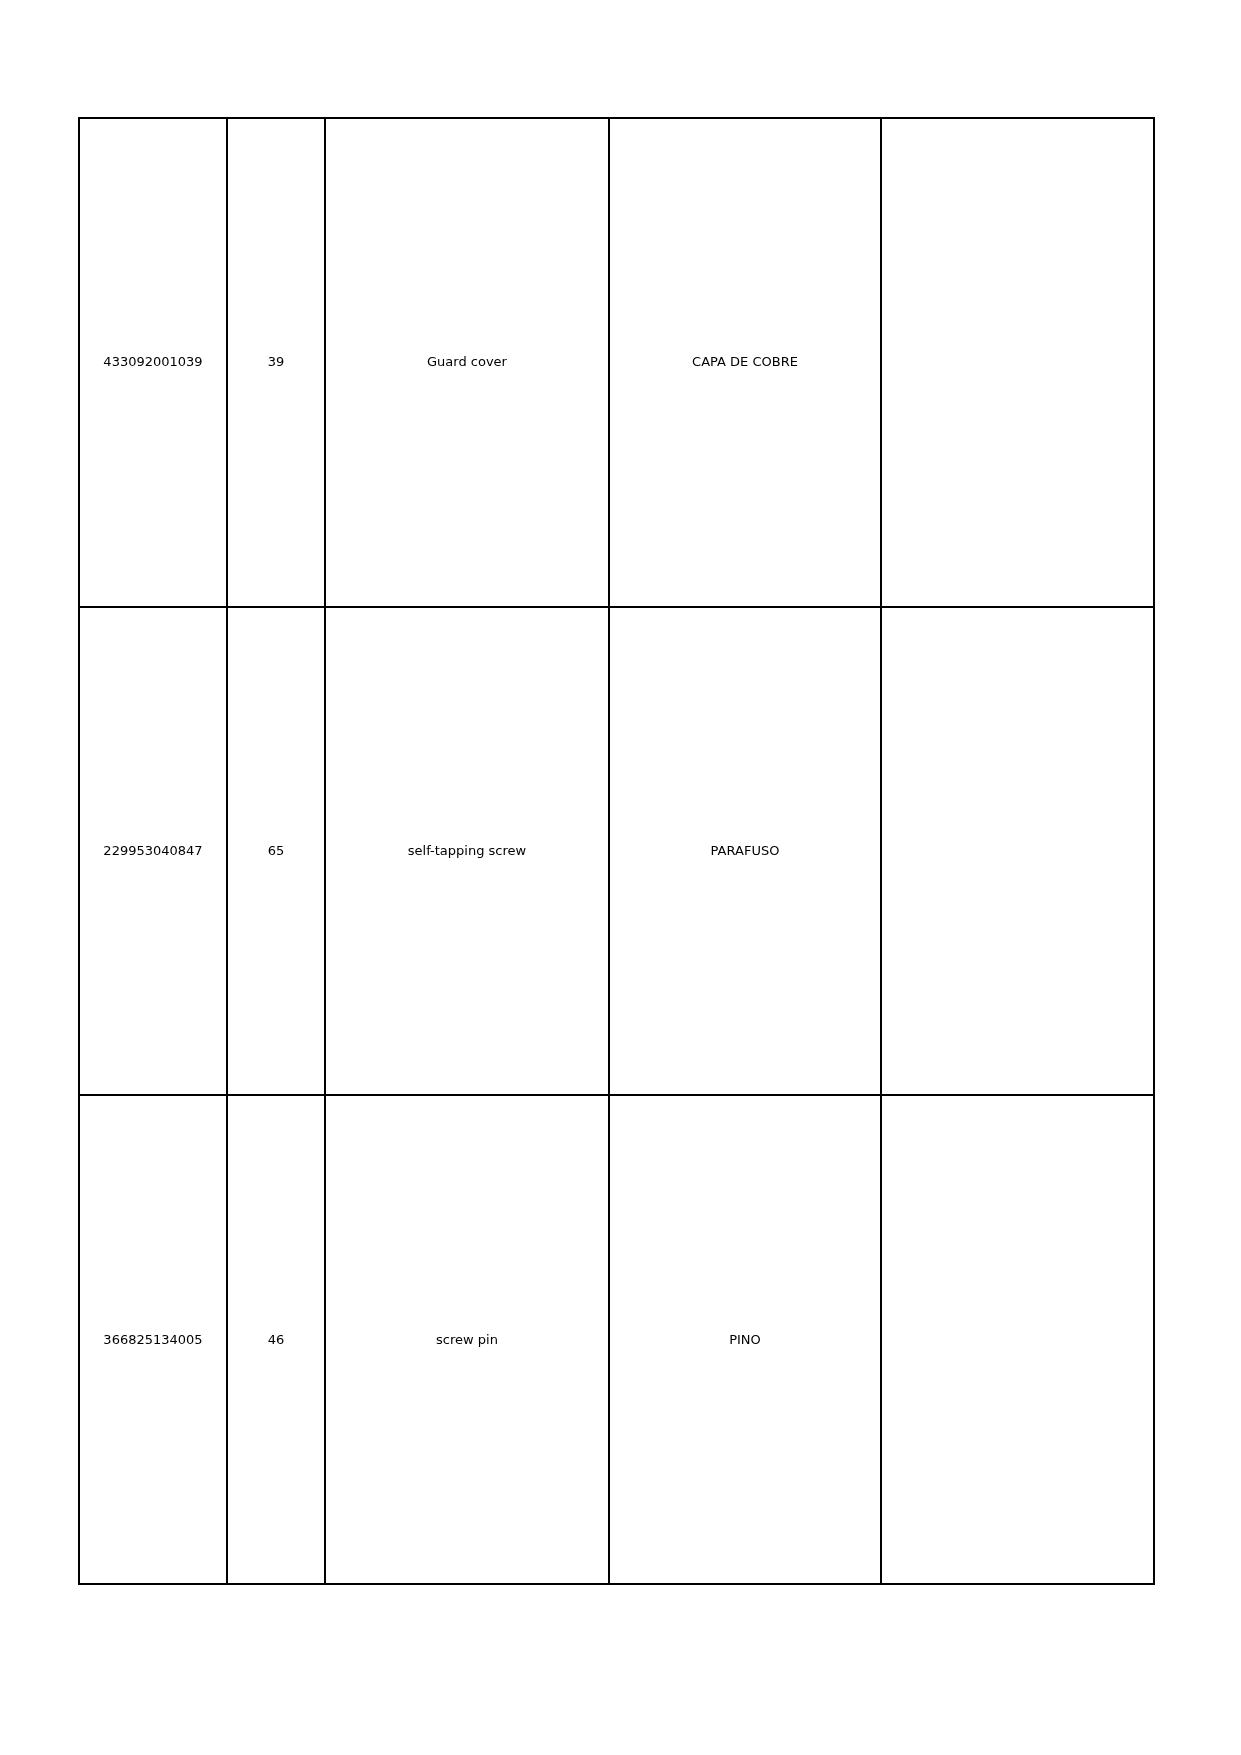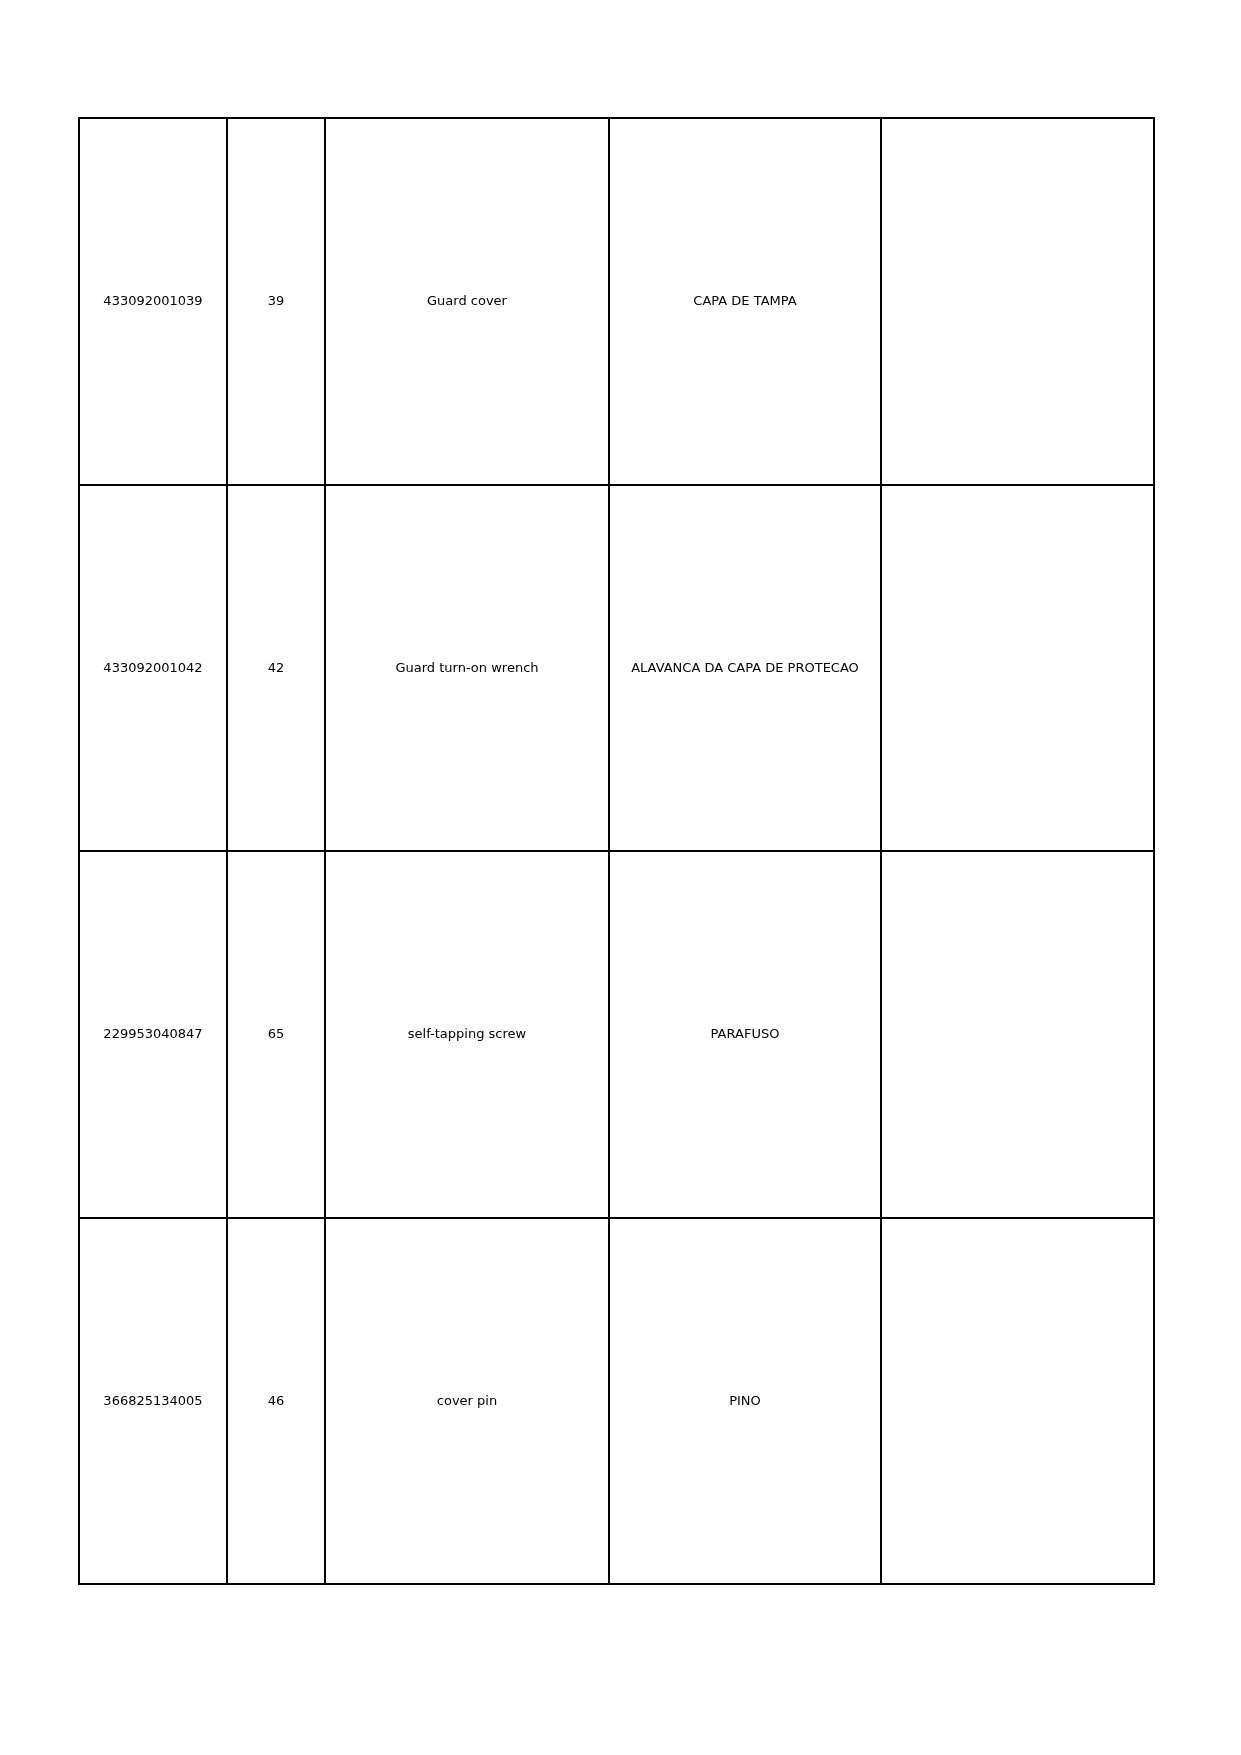--- a/index.html
+++ b/index.html
@@ -57,39 +57,32 @@
       <col class="c-item">
       <col class="c-desc-en">
       <col class="c-desc-pt">
       <col class="c-notes">
     </colgroup>
     <tbody>
       <tr>
         <td>433092001039</td>
         <td>39</td>
         <td>Guard cover</td>
-        <td>CAPA DE TAMPA</td>
-        <td></td>
-      </tr>
-      <tr>
-        <td>433092001042</td>
-        <td>42</td>
-        <td>Guard turn-on wrench</td>
-        <td>ALAVANCA DA CAPA DE PROTECAO</td>
+        <td>CAPA DE COBRE</td>
         <td></td>
       </tr>
       <tr>
         <td>229953040847</td>
         <td>65</td>
         <td>self-tapping screw</td>
         <td>PARAFUSO</td>
         <td></td>
       </tr>
       <tr>
         <td>366825134005</td>
         <td>46</td>
-        <td>cover pin</td>
+        <td>screw pin</td>
         <td>PINO</td>
         <td></td>
       </tr>
     </tbody>
   </table>
 </div>
 
 </body></html>

